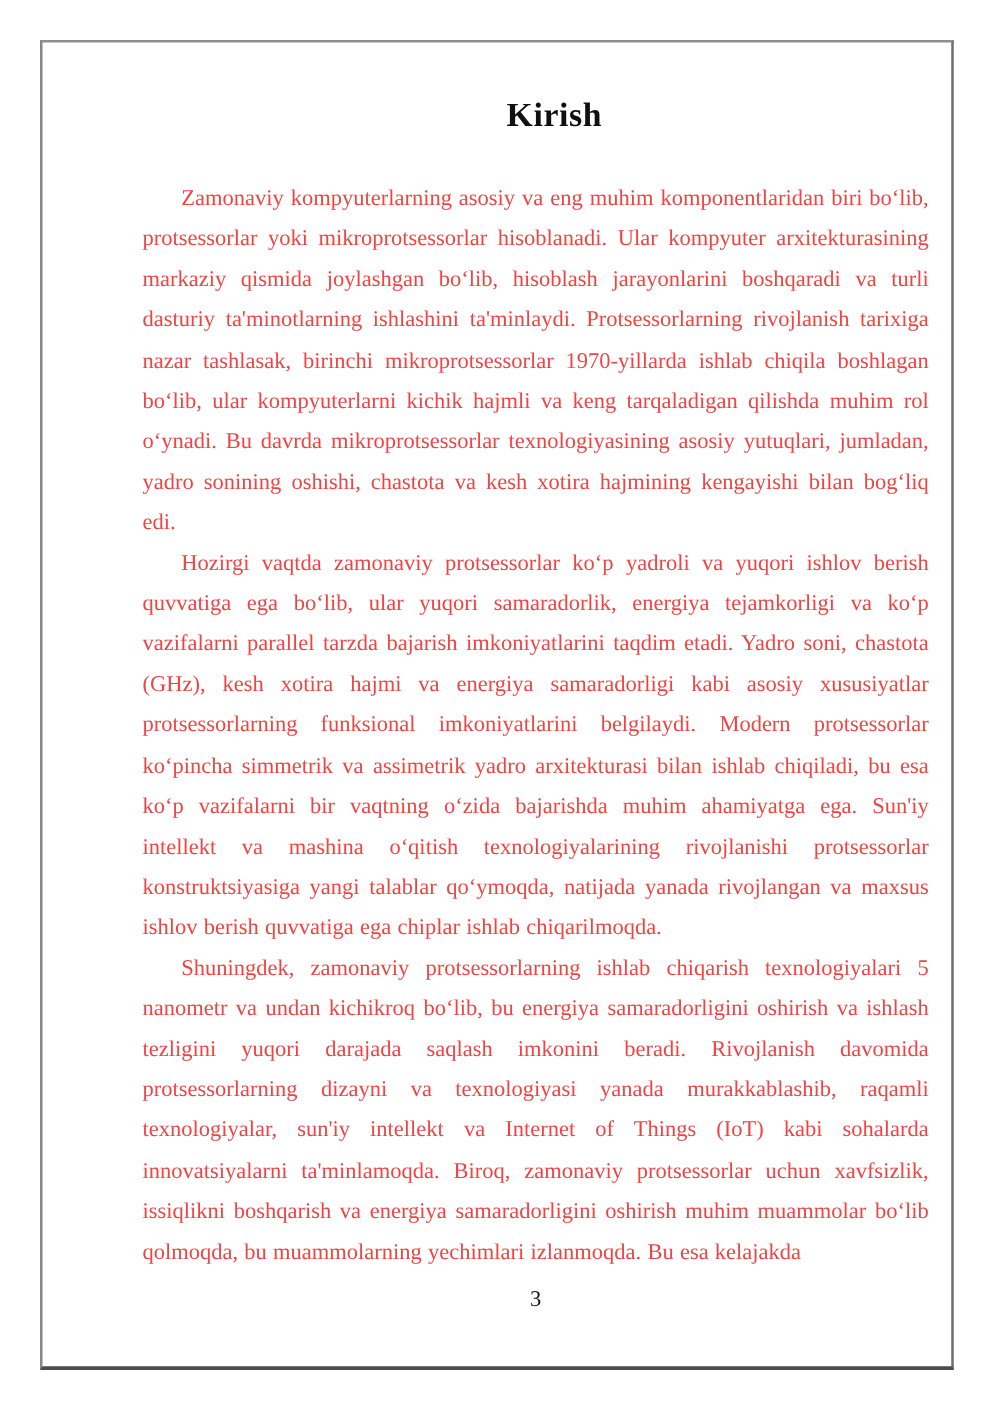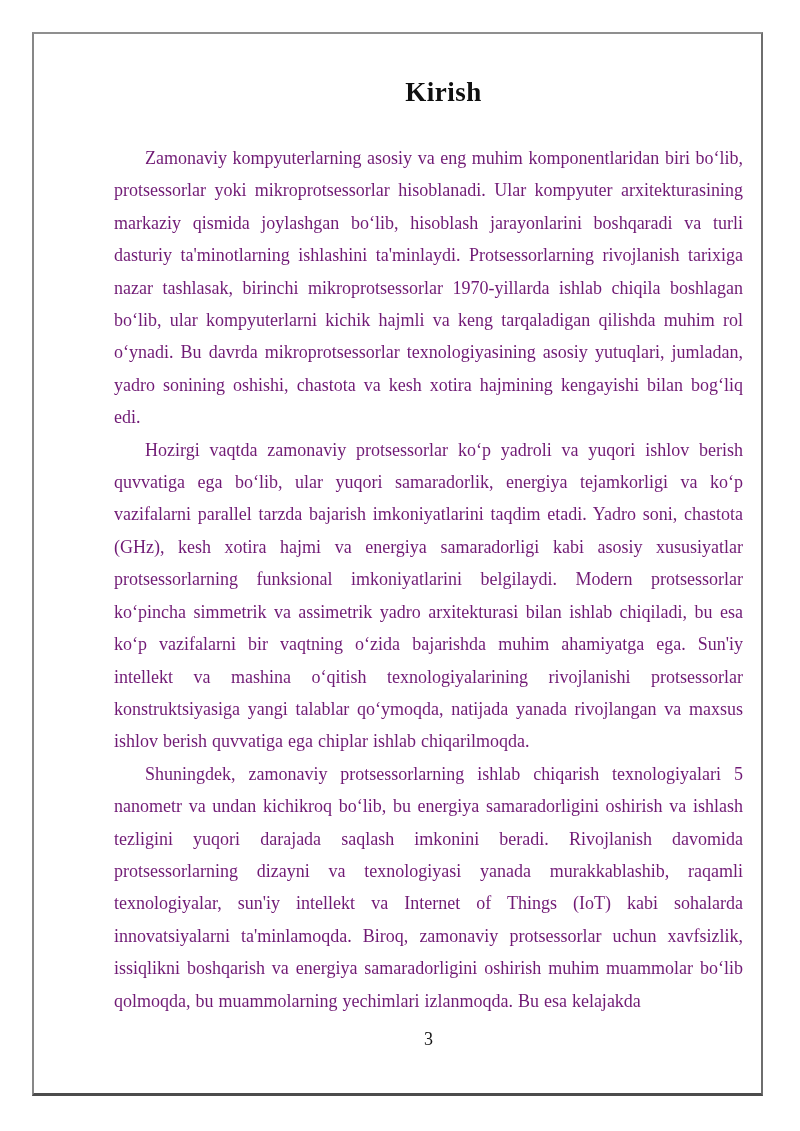--- a/index.html
+++ b/index.html
@@ -46,21 +46,21 @@
     text-indent: 30px;
     letter-spacing: 0.5px;
     color: #101010;
   }
   .para {
     margin: 0;
     font-size: 18px;
     line-height: 32.4px;
     text-align: justify;
     text-indent: 31px;
-    color: #701a75;
+    color: #ef4444;
     word-spacing: 0.5px;
   }
   .pagenum {
     margin-top: 6px;
     font-size: 18px;
     line-height: 32px;
     text-align: center;
     color: #161616;
   }
 </style>

